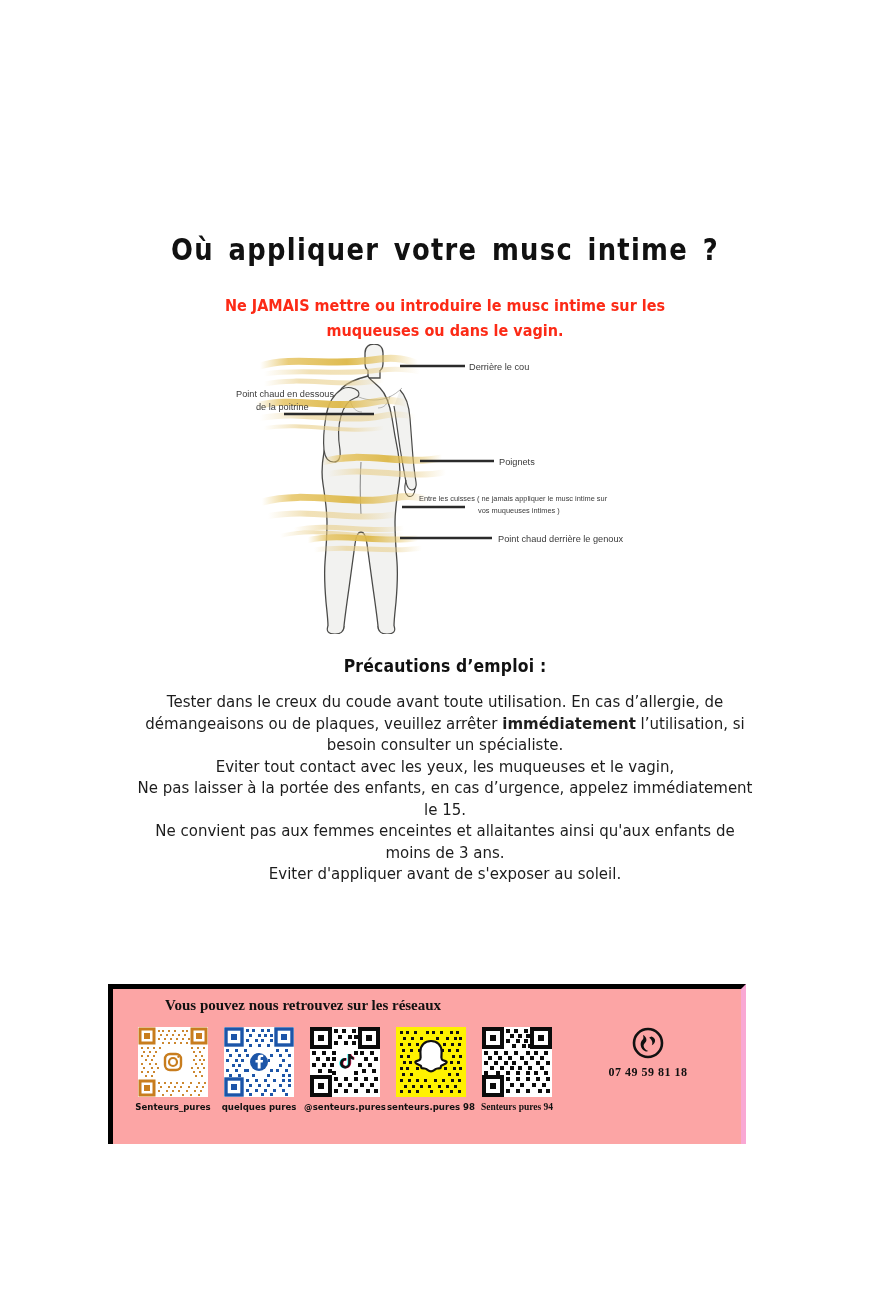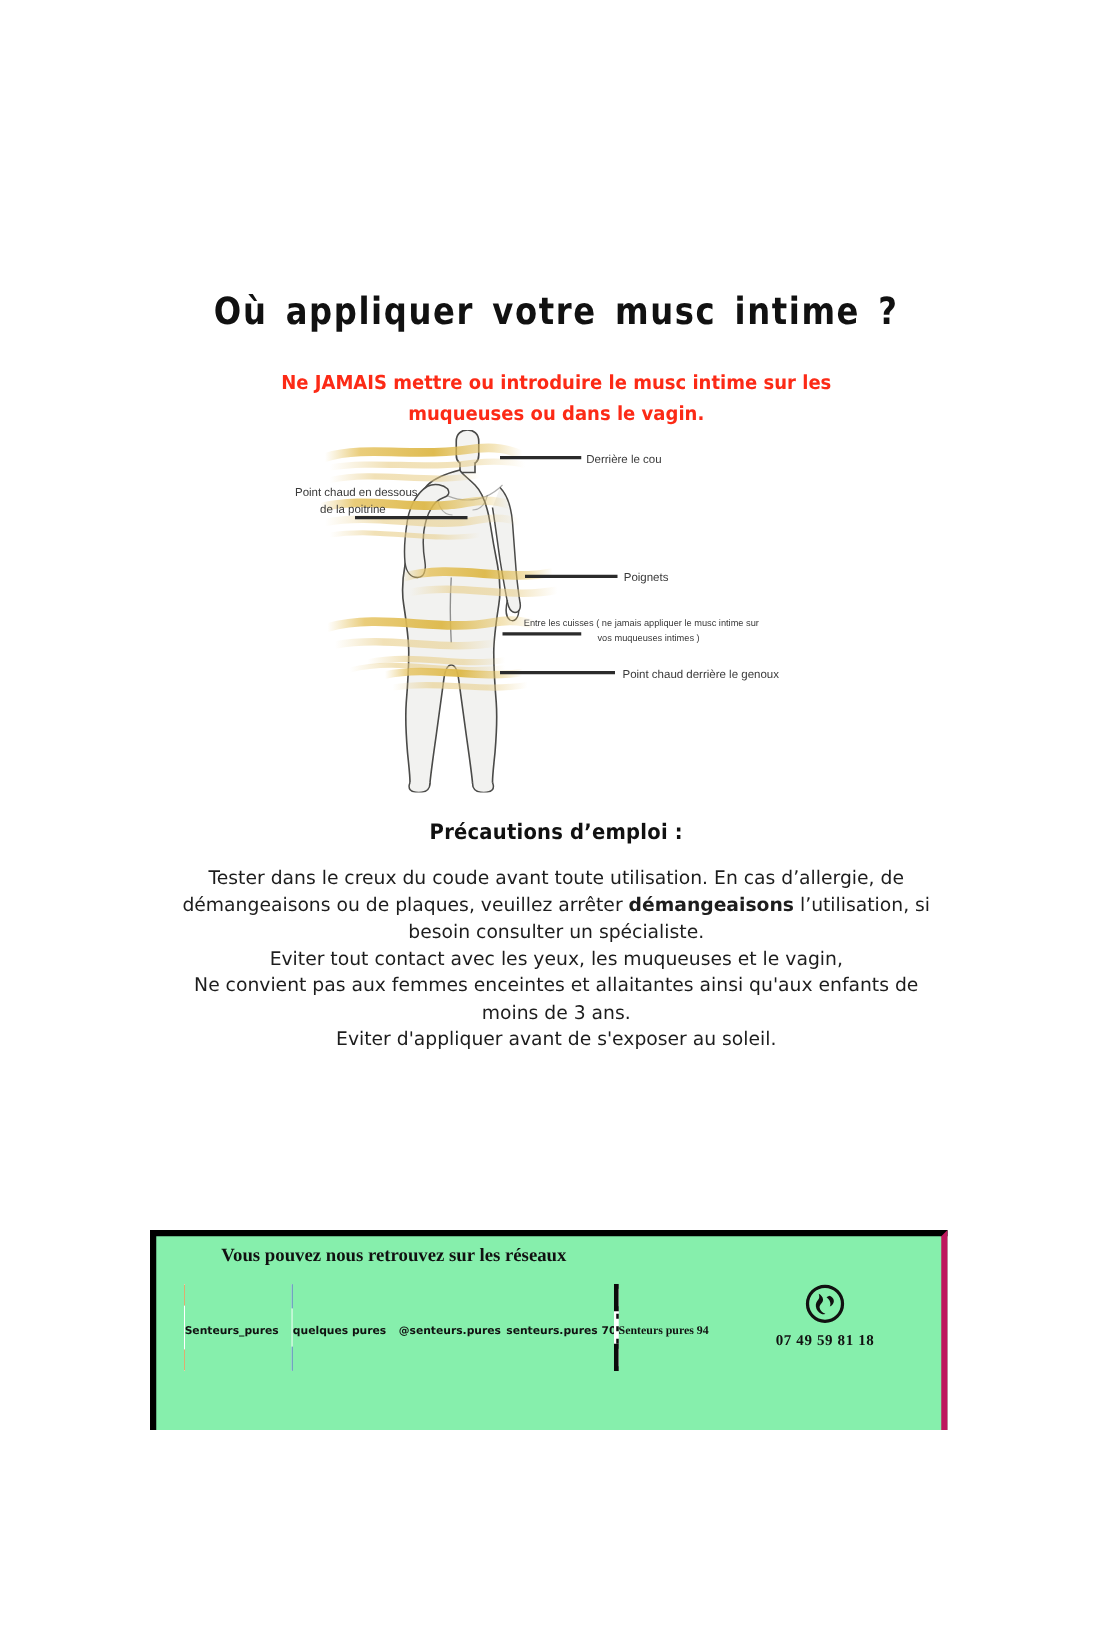--- a/index.html
+++ b/index.html
@@ -87,30 +87,30 @@
     font-size: 15px;
     line-height: 21.5px;
     color: #1d1d1d;
   }
   .precautions-body p { margin: 0; }
   .precautions-body b { font-weight: bold; }
 
   
   .social-box {
     position: absolute;
-    left: 120px;
+    left: 108px;
     top: 984px;
     width: 638px;
     height: 160px;
     border-left: 5px solid #000;
-    border-right: 5px solid #be185d;
+    border-right: 5px solid #f9a8d4;
     border-top: 5px solid #000;
     border-bottom: none;
     box-sizing: border-box;
-    background: #86efac;
+    background: #fca5a5;
   }
 
   .social-title {
     position: absolute;
     left: 52px;
     top: 8px;
     font-family: "Liberation Serif", serif;
     font-weight: bold;
     font-size: 15px;
     color: #111;
@@ -120,20 +120,21 @@
     position: absolute;
     left: 22px;
     top: 38px;
     display: flex;
     align-items: flex-start;
     gap: 10px;
   }
   .qr-cell {
     width: 76px;
     display: flex;
+    flex-direction: column;
     align-items: center;
   }
   .qr-img {
     width: 70px;
     height: 70px;
     position: relative;
     overflow: hidden;
   }
   .qr-img svg { display: block; }
   .qr-label {
@@ -309,23 +310,24 @@
 
         <text class="dg-label" x="276" y="198" font-size="9.2">Point chaud derrière le genoux</text>
       </g>
     </svg>
   </div>
 
   <div class="precautions-title">Précautions d’emploi :</div>
 
   <div class="precautions-body">
     <p>
-      <span>Tester dans le creux du coude avant toute utilisation. En cas d’allergie, de démangeaisons ou de plaques, veuillez arrêter </span><b>démangeaisons</b><span> l’utilisation, si besoin consulter un spécialiste.</span>
+      <span>Tester dans le creux du coude avant toute utilisation. En cas d’allergie, de démangeaisons ou de plaques, veuillez arrêter </span><b>immédiatement</b><span> l’utilisation, si besoin consulter un spécialiste.</span>
     </p>
     <p>Eviter tout contact avec les yeux, les muqueuses et le vagin,</p>
+    <p>Ne pas laisser à la portée des enfants, en cas d’urgence, appelez immédiatement le 15.</p>
     <p>Ne convient pas aux femmes enceintes et allaitantes ainsi qu'aux enfants de moins de 3 ans.</p>
     <p>Eviter d'appliquer avant de s'exposer au soleil.</p>
   </div>
 
   <div class="social-box">
     <div class="social-title">Vous pouvez nous retrouvez sur les réseaux</div>
 
     <div class="qr-row">
 
       <div class="qr-cell">
@@ -679,21 +681,21 @@
               <rect x="22" y="22" width="3" height="3"></rect>
                 <rect x="45" y="22" width="3" height="3"></rect>
                 <rect x="20" y="40" width="3" height="3"></rect>
                 <rect x="48" y="40" width="3" height="3"></rect>
             </g>
             <g>
               <path d="M35 14 c-6.4 0-10.6 4.4-10.6 10.4 c0 2 0.2 4.4 0.2 6.1 c0 1.4-0.5 2.3-1.6 2.8 c-1.4 0.6-2.8 0.6-3.4 1.2 c-0.7 0.7 0 1.9 1.6 2.6 c1.5 0.7 3 1.1 3.7 1.8 c0.5 0.6 0.2 1.5 0.5 2 c0.4 0.7 1.7 0.5 3.1 0.6 c1.4 0.1 2.1 0.6 3 1.4 c1 0.8 2.1 1.5 3.5 1.5 c1.4 0 2.5-0.7 3.5-1.5 c0.9-0.8 1.6-1.3 3-1.4 c1.4-0.1 2.7 0.1 3.1-0.6 c0.3-0.5 0-1.4 0.5-2 c0.7-0.7 2.2-1.1 3.7-1.8 c1.6-0.7 2.3-1.9 1.6-2.6 c-0.6-0.6-2-0.6-3.4-1.2 c-1.1-0.5-1.6-1.4-1.6-2.8 c0-1.7 0.2-4.1 0.2-6.1 C45.6 18.4 41.4 14 35 14 Z" fill="#ffffff" stroke="#111111" stroke-width="2.2" stroke-linejoin="round"></path>
             </g>
           </svg>
         </div>
-        <div class="qr-label">senteurs.pures 70</div>
+        <div class="qr-label">senteurs.pures 98</div>
       </div>
 
       <div class="qr-cell">
         <div class="qr-img">
           <svg width="70" height="70" viewBox="0 0 70 70" xmlns="http://www.w3.org/2000/svg">
             <rect width="70" height="70" fill="#ffffff"></rect>
             <g fill="#0b0b0b">
               <rect x="2" y="2" width="18" height="18" fill="none" stroke="#0b0b0b" stroke-width="4"></rect>
               <rect x="8" y="8" width="6" height="6"></rect>
               <rect x="50" y="2" width="18" height="18" fill="none" stroke="#0b0b0b" stroke-width="4"></rect>

